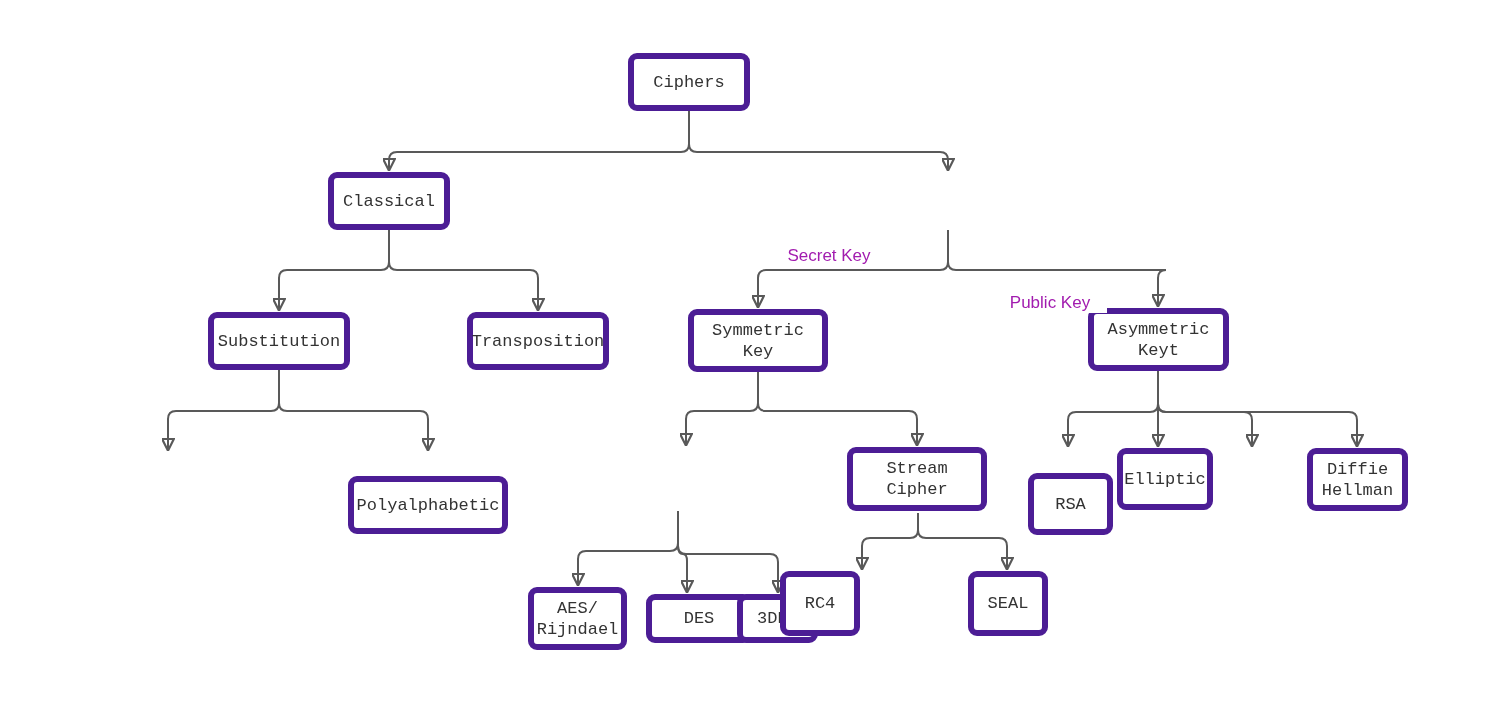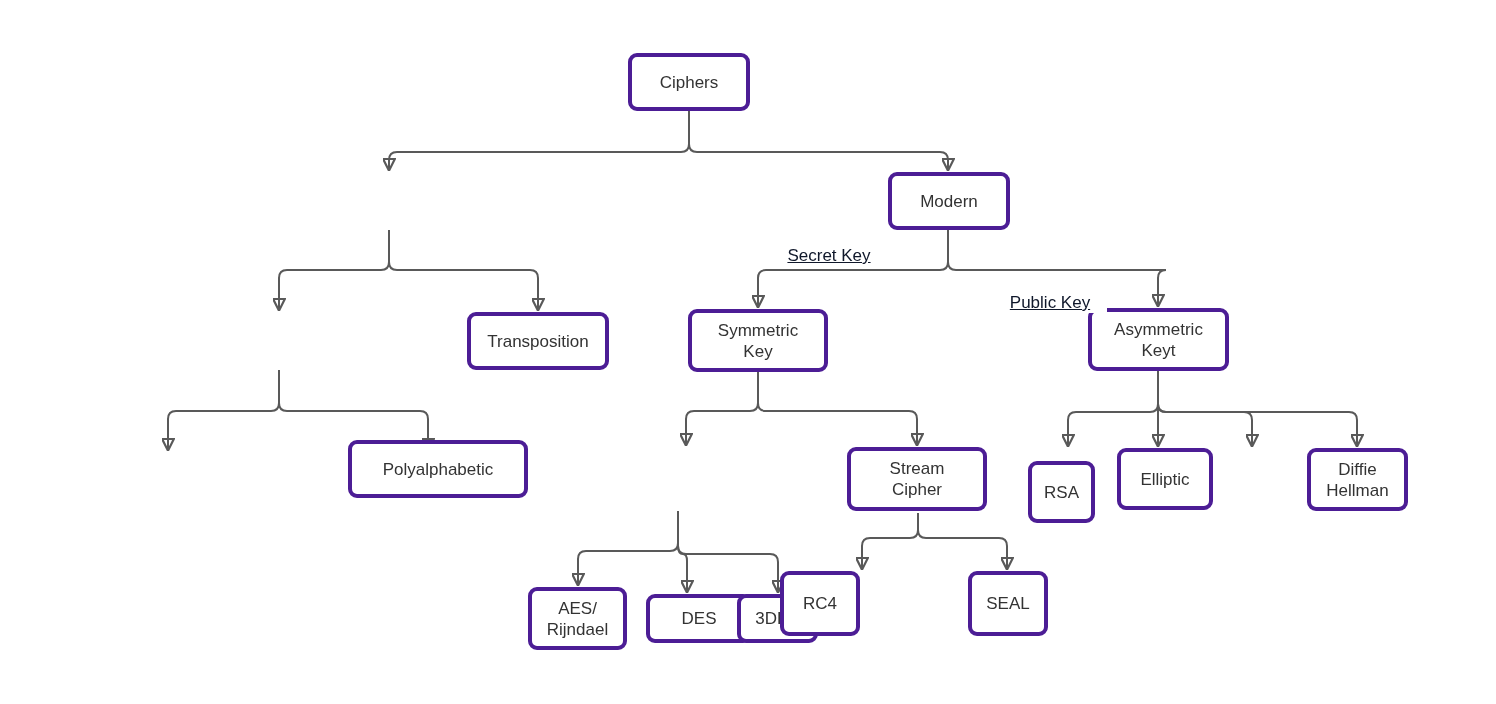--- a/index.html
+++ b/index.html
@@ -9,36 +9,36 @@
     background:#ffffff;
     font-family:"Liberation Sans",sans-serif;
     overflow:hidden;
   }
   .edges{position:absolute;left:0;top:0;}
   .edges path{fill:none;stroke:#595959;stroke-width:2;}
   .node{
     position:absolute;
     box-sizing:border-box;
     background:#ffffff;
-    border:4px solid #4c1d95;
+    border:6px solid #4c1d95;
     border-radius:9px;
     display:flex;align-items:center;justify-content:center;
     text-align:center;
     color:#333333;
     font-size:17px;
     line-height:21px;
+    font-family:Liberation Mono, monospace;
   }
   .node span{white-space:pre-line;}
   .edge-label{
     position:absolute;
-    color:#0f172a;
+    color:#a21caf;
     font-size:17px;
     text-align:center;
     background:#ffffff;
-    text-decoration:underline;
   }
 </style>
 </head>
 <body>
 
 <div class="canvas">
 
   <svg class="edges" width="1496" height="704" viewBox="0 0 1496 704">
     <defs>
       <marker id="arrow" viewBox="0 0 12 12" markerWidth="13" markerHeight="13" refX="9" refY="6" orient="auto" markerUnits="userSpaceOnUse">
@@ -62,42 +62,45 @@
     <path marker-end="url(#arrow)" d="M678,511 V543 Q678,551 670,551 H586 Q578,551 578,559 V583"></path>
     <path marker-end="url(#arrow)" d="M678,511 V546 Q678,554 683,554 Q687,554 687,561 V590"></path>
     <path marker-end="url(#arrow)" d="M678,511 V546 Q678,554 686,554 H770 Q778,554 778,562 V590"></path>
     <path marker-end="url(#arrow)" d="M918,513 V530 Q918,538 910,538 H870 Q862,538 862,546 V567"></path>
     <path marker-end="url(#arrow)" d="M918,513 V530 Q918,538 926,538 H999 Q1007,538 1007,546 V567"></path>
   </svg>
 
   <div class="node" style="left:628px;top:53px;width:122px;height:58px">
       <span>Ciphers</span>
     </div>
-  <div class="node" style="left:888px;top:172px;width:122px;height:58px">
-      <span>Modern</span>
+  <div class="node" style="left:328px;top:172px;width:122px;height:58px">
+      <span>Classical</span>
+    </div>
+  <div class="node" style="left:208px;top:312px;width:142px;height:58px">
+      <span>Substitution</span>
     </div>
   <div class="node" style="left:467px;top:312px;width:142px;height:58px">
       <span>Transposition</span>
     </div>
   <div class="node" style="left:688px;top:309px;width:140px;height:63px">
       <span>Symmetric
 Key</span>
     </div>
   <div class="node" style="left:1088px;top:308px;width:141px;height:63px">
       <span>Asymmetric
 Keyt</span>
     </div>
-  <div class="node" style="left:348px;top:440px;width:180px;height:58px">
+  <div class="node" style="left:348px;top:476px;width:160px;height:58px">
       <span>Polyalphabetic</span>
     </div>
   <div class="node" style="left:847px;top:447px;width:140px;height:64px">
       <span>Stream
 Cipher</span>
     </div>
-  <div class="node" style="left:1028px;top:461px;width:67px;height:62px">
+  <div class="node" style="left:1028px;top:473px;width:85px;height:62px">
       <span>RSA</span>
     </div>
   <div class="node" style="left:1117px;top:448px;width:96px;height:62px">
       <span>Elliptic</span>
     </div>
   <div class="node" style="left:1307px;top:448px;width:101px;height:63px">
       <span>Diffie
 Hellman</span>
     </div>
   <div class="node" style="left:528px;top:587px;width:99px;height:63px">

